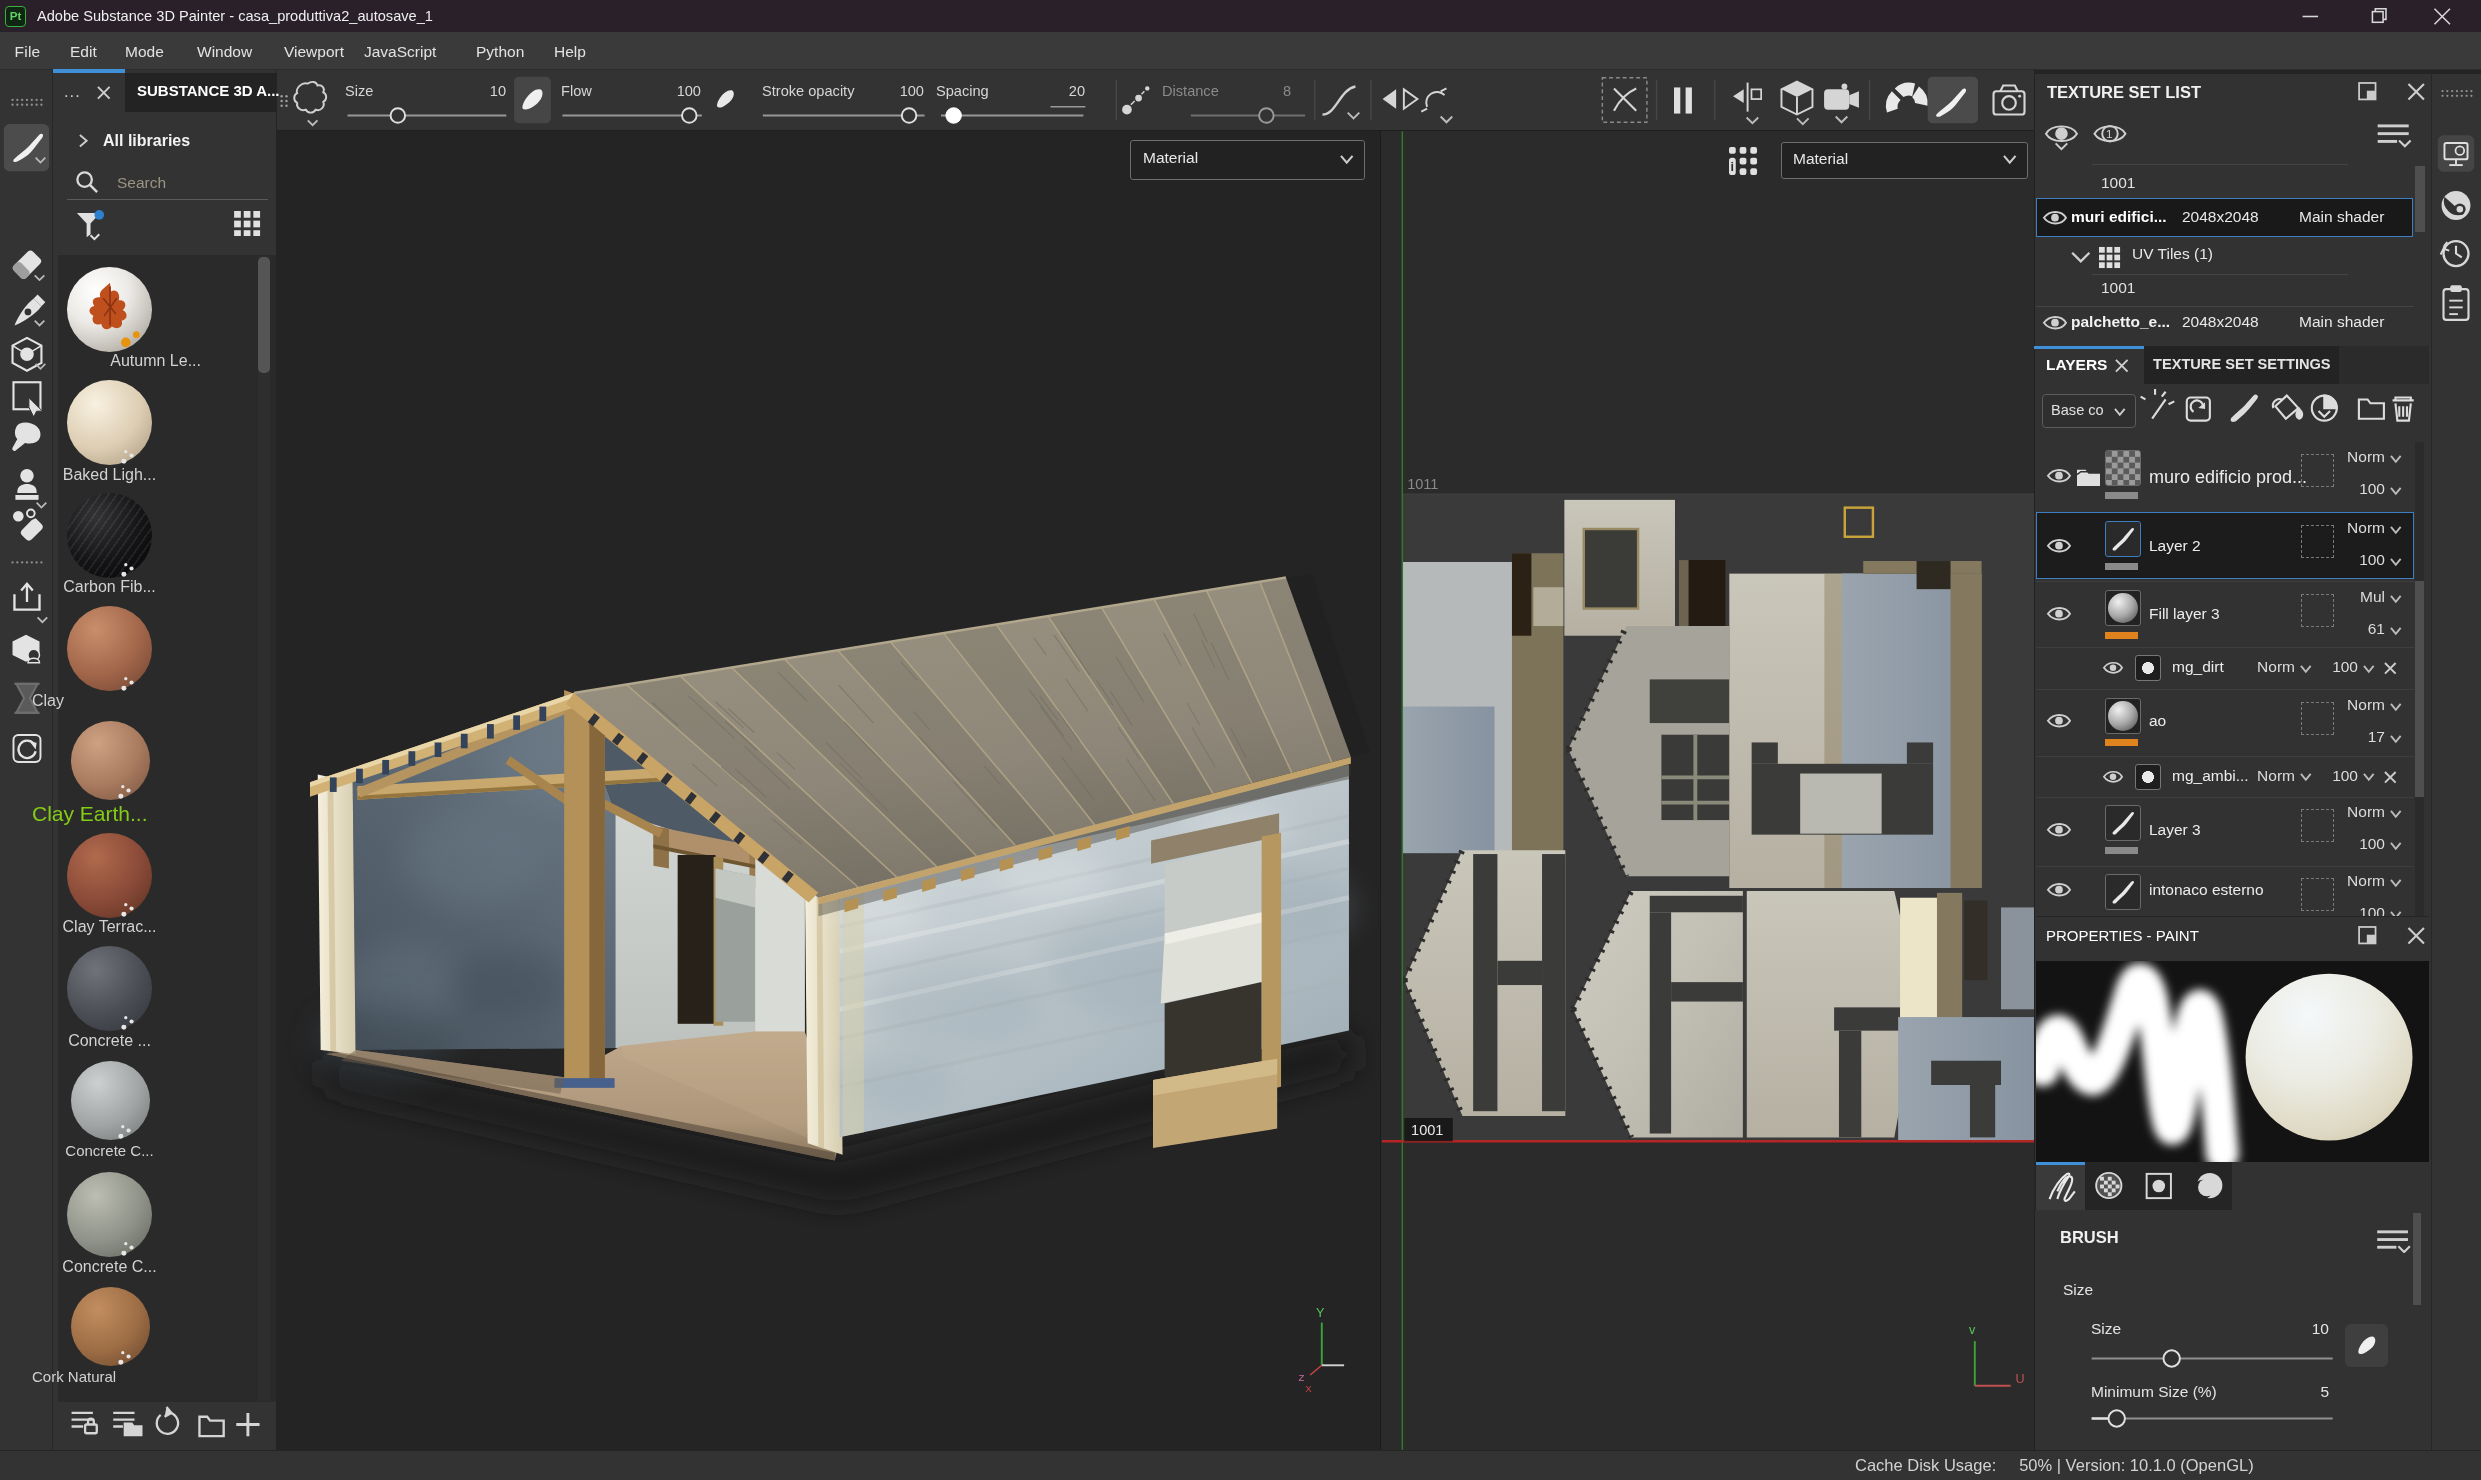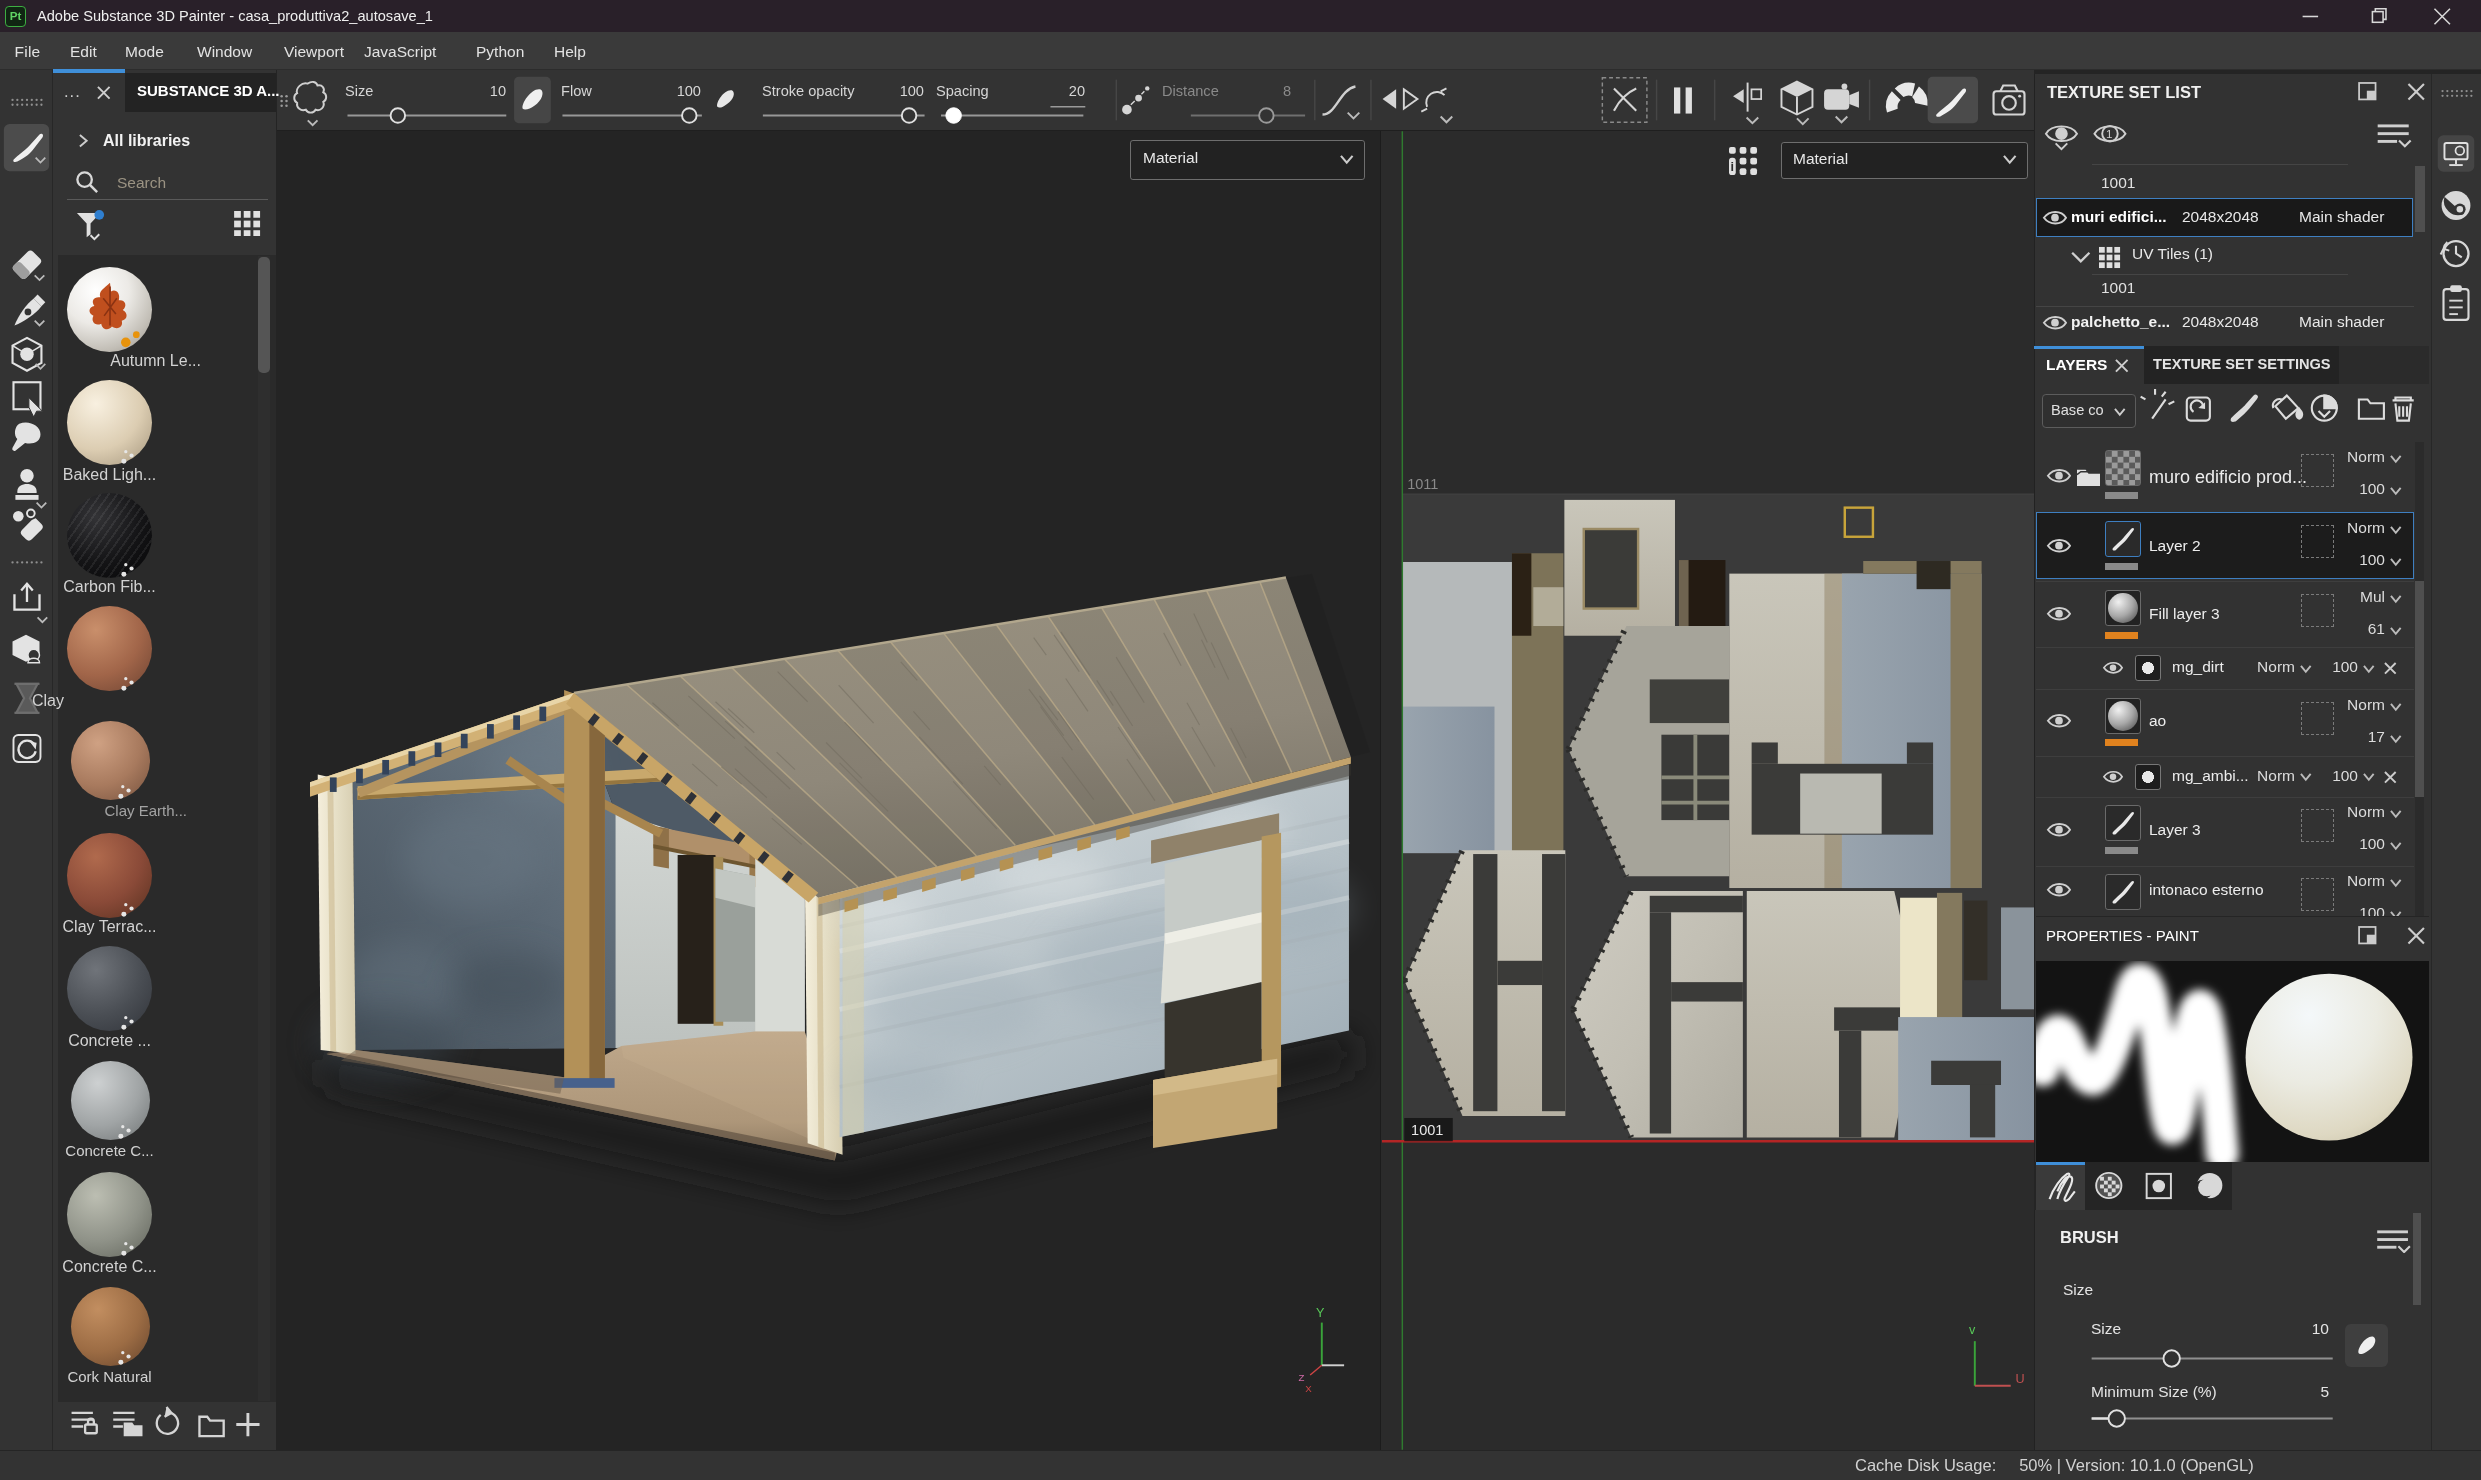--- a/index.html
+++ b/index.html
@@ -267,21 +267,21 @@
       <circle cx="14" cy="12" r="2.2" fill="#e6e6e6"></circle>
       <circle cx="8" cy="8" r="1.7" fill="#e6e6e6"></circle>
     </svg>
 <div class="abs txt" style="left:32px;top:692px;width:155px;font-size:16px;color:#d2d2d2">Clay</div>
 <div class="abs" style="left:71px;top:721px;width:79px;height:79px;border-radius:50%;background:radial-gradient(circle at 34% 28%, #cfa183, #a87a5e 55%, #75513d 100%)"></div>
 <svg class="abs" style="left:115px;top:779px" width="29" height="23" viewBox="0 0 30 24">
       <circle cx="6" cy="18" r="2.6" fill="#e6e6e6"></circle>
       <circle cx="14" cy="12" r="2.2" fill="#e6e6e6"></circle>
       <circle cx="8" cy="8" r="1.7" fill="#e6e6e6"></circle>
     </svg>
-<div class="abs txt" style="left:32px;top:802px;width:155px;text-align:right;font-size:15px;color:#a3a3a3">Clay Earth...</div>
+<div class="abs txt" style="left:32px;top:802px;width:155px;text-align:left;font-size:21px;color:#84cc16">Clay Earth...</div>
 <div class="abs" style="left:67px;top:833px;width:85px;height:85px;border-radius:50%;background:radial-gradient(circle at 34% 28%, #b06a4d, #8a4a38 55%, #57301f 100%)"></div>
 <svg class="abs" style="left:118px;top:897px" width="29" height="23" viewBox="0 0 30 24">
       <circle cx="6" cy="18" r="2.6" fill="#e6e6e6"></circle>
       <circle cx="14" cy="12" r="2.2" fill="#e6e6e6"></circle>
       <circle cx="8" cy="8" r="1.7" fill="#e6e6e6"></circle>
     </svg>
 <div class="abs txt" style="left:32px;top:918px;width:155px;text-align:center;font-size:16px;color:#d2d2d2">Clay Terrac...</div>
 <div class="abs" style="left:67px;top:946px;width:85px;height:85px;border-radius:50%;background:radial-gradient(circle at 34% 28%, #70747a, #4a4e54 55%, #303339 100%)"></div>
 <svg class="abs" style="left:118px;top:1010px" width="29" height="23" viewBox="0 0 30 24">
       <circle cx="6" cy="18" r="2.6" fill="#e6e6e6"></circle>
@@ -302,21 +302,21 @@
       <circle cx="14" cy="12" r="2.2" fill="#e6e6e6"></circle>
       <circle cx="8" cy="8" r="1.7" fill="#e6e6e6"></circle>
     </svg>
 <div class="abs txt" style="left:32px;top:1258px;width:155px;text-align:center;font-size:16px;color:#d2d2d2">Concrete C...</div>
 <div class="abs" style="left:71px;top:1287px;width:79px;height:79px;border-radius:50%;background:radial-gradient(circle at 34% 28%, #c28e60, #9c6c44 55%, #66442c 100%)"></div>
 <svg class="abs" style="left:115px;top:1345px" width="29" height="23" viewBox="0 0 30 24">
       <circle cx="6" cy="18" r="2.6" fill="#e6e6e6"></circle>
       <circle cx="14" cy="12" r="2.2" fill="#e6e6e6"></circle>
       <circle cx="8" cy="8" r="1.7" fill="#e6e6e6"></circle>
     </svg>
-<div class="abs txt" style="left:32px;top:1368px;width:155px;text-align:center;font-size:15px;color:#d2d2d2">Cork Natural</div>
+<div class="abs txt" style="left:32px;top:1368px;width:155px;text-align:left;font-size:15px;color:#d2d2d2">Cork Natural</div>
 <svg class="abs" style="left:58px;top:1405px" width="218" height="41" viewBox="0 0 225 42">
 <g stroke="#d5d5d5" stroke-width="2.4" fill="none">
 <path d="M14 8 h22 M14 15 h22 M14 22 h12"></path>
 <rect x="28" y="20" width="12" height="9" rx="1.5"></rect>
 <path d="M31 20 v-3 a3 3 0 0 1 6 0 v3"></path>
 <path d="M57 8 h22 M57 15 h22 M57 22 h10"></path>
 <path d="M69 19 h7 l2 3 h8 v9 h-17 Z" fill="#d5d5d5"></path>
 <path d="M106 10 a11 11 0 1 0 10 -2"></path>
 <path d="M112 2 l5 6 l-7 4" fill="#d5d5d5"></path>
 <path d="M146 12 h8 l3 4 h14 v16 h-25 Z"></path>

